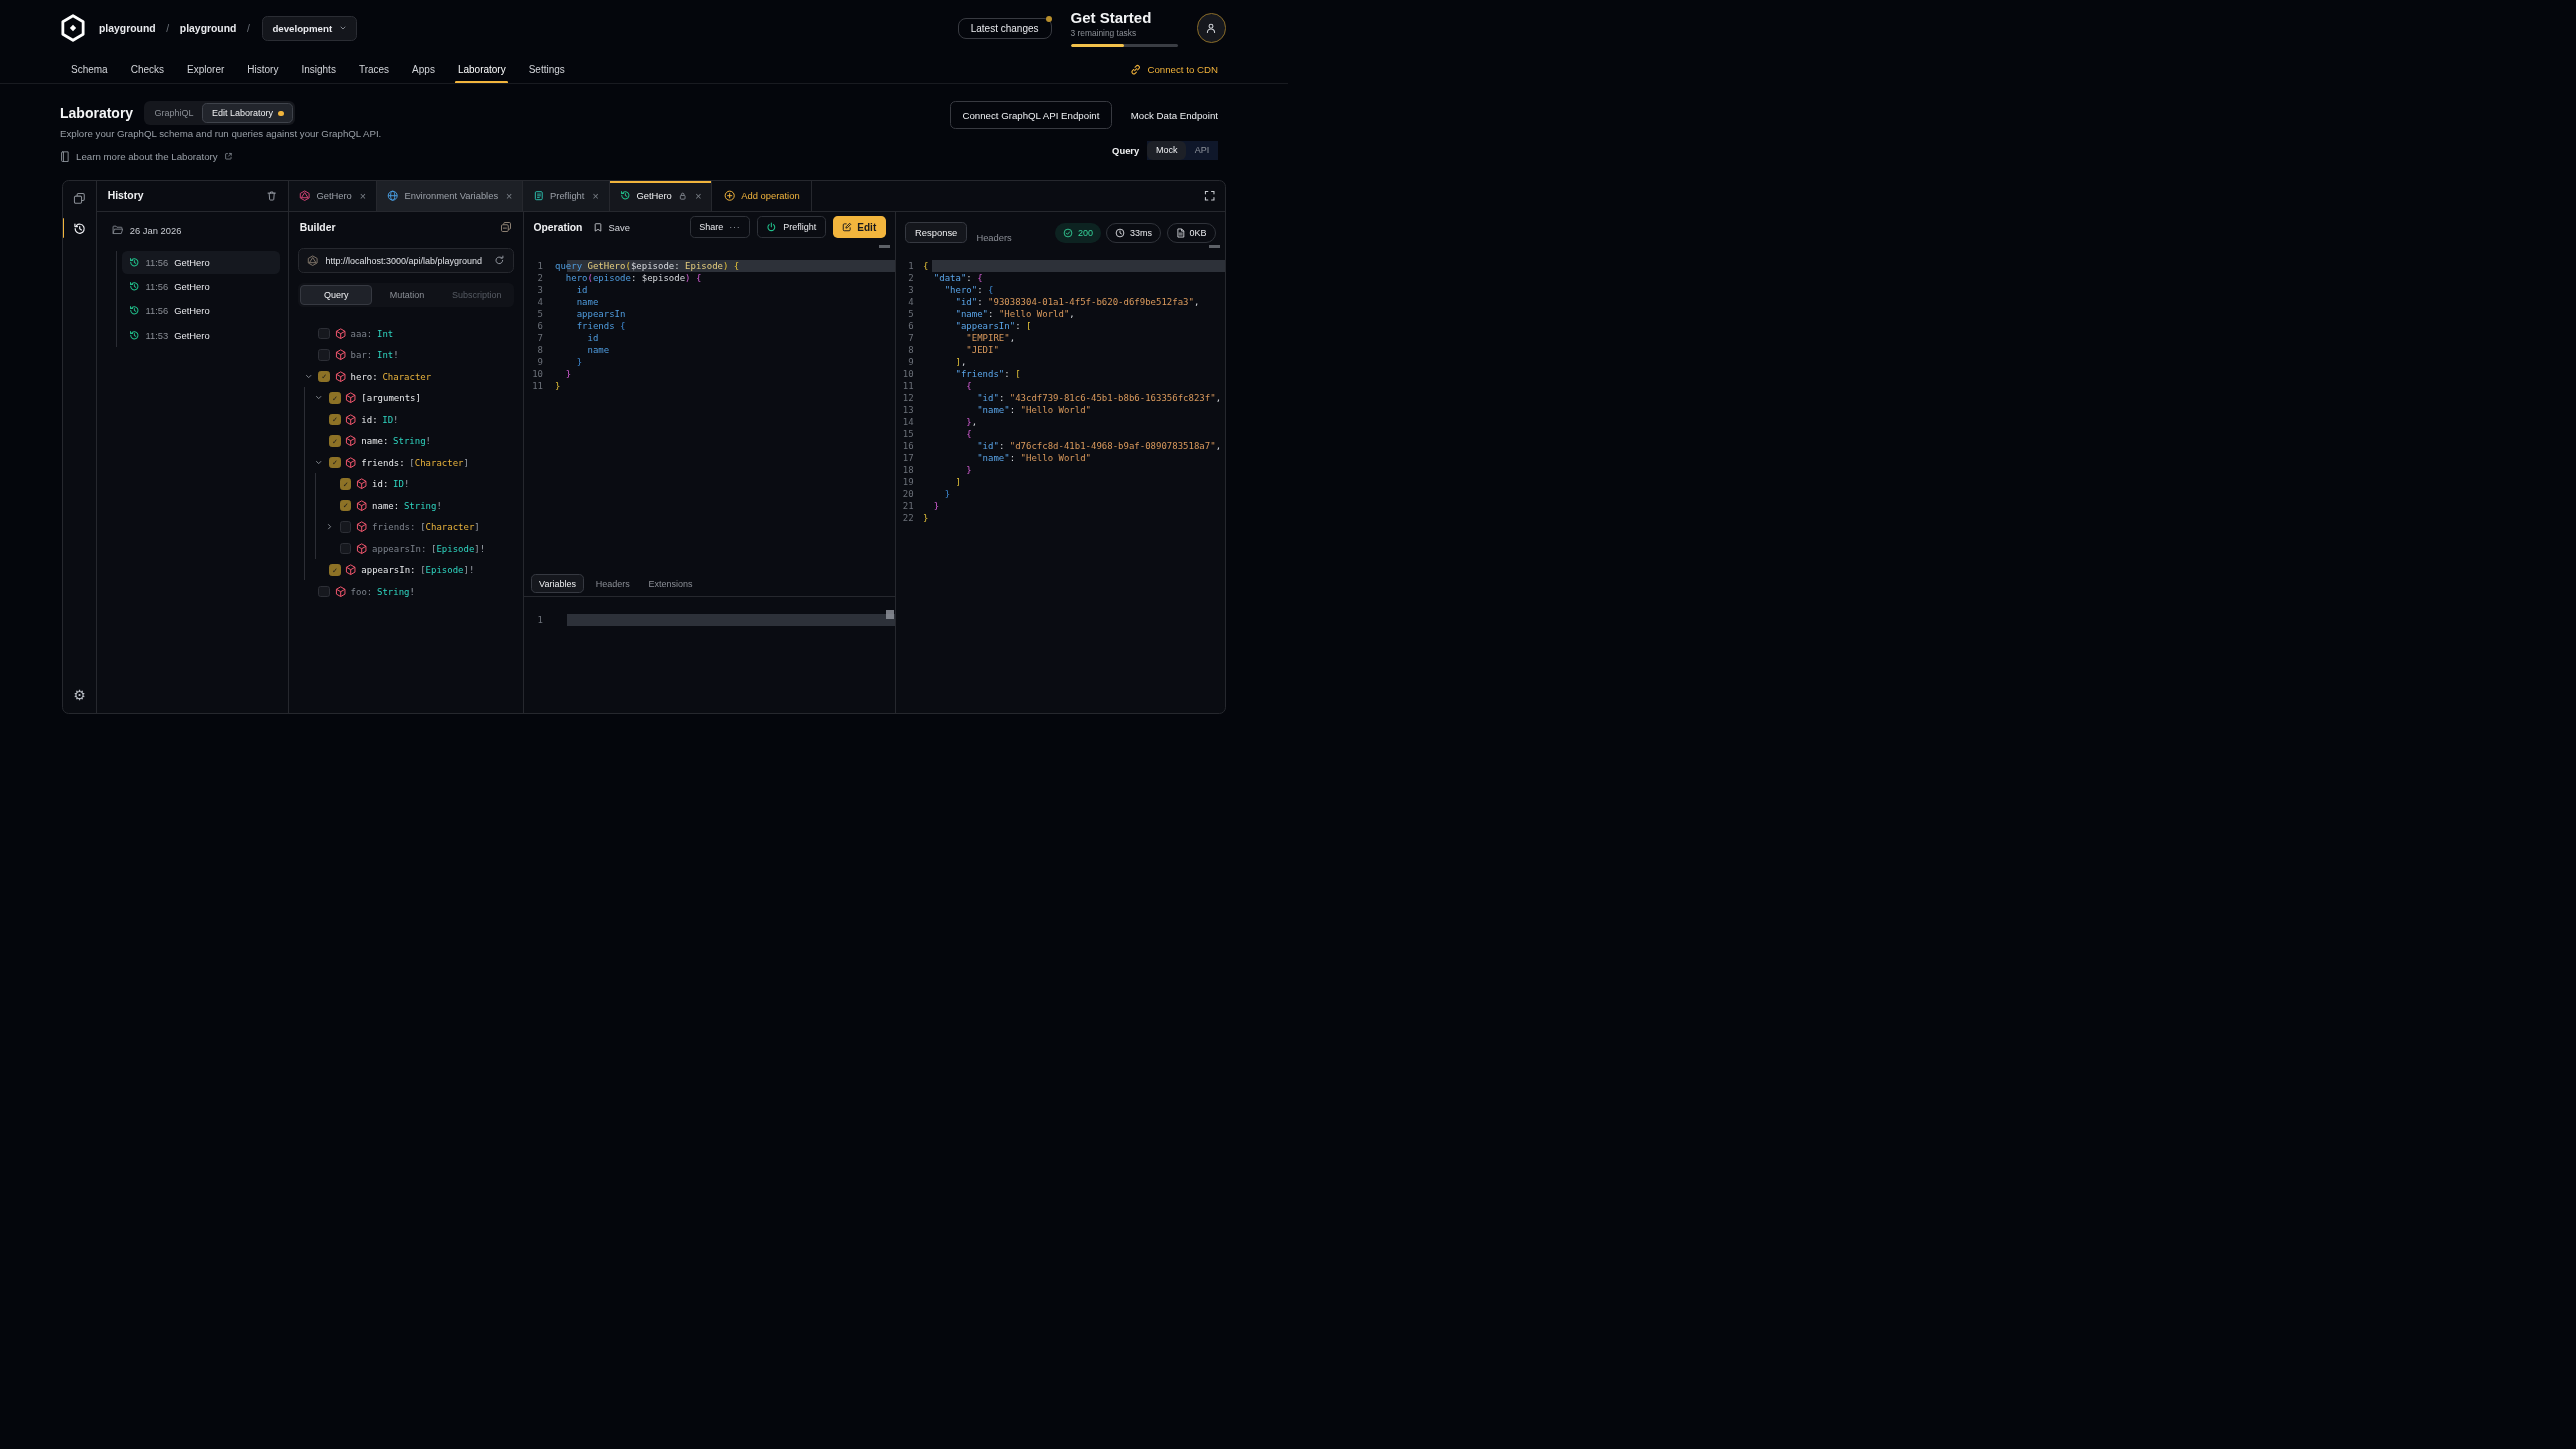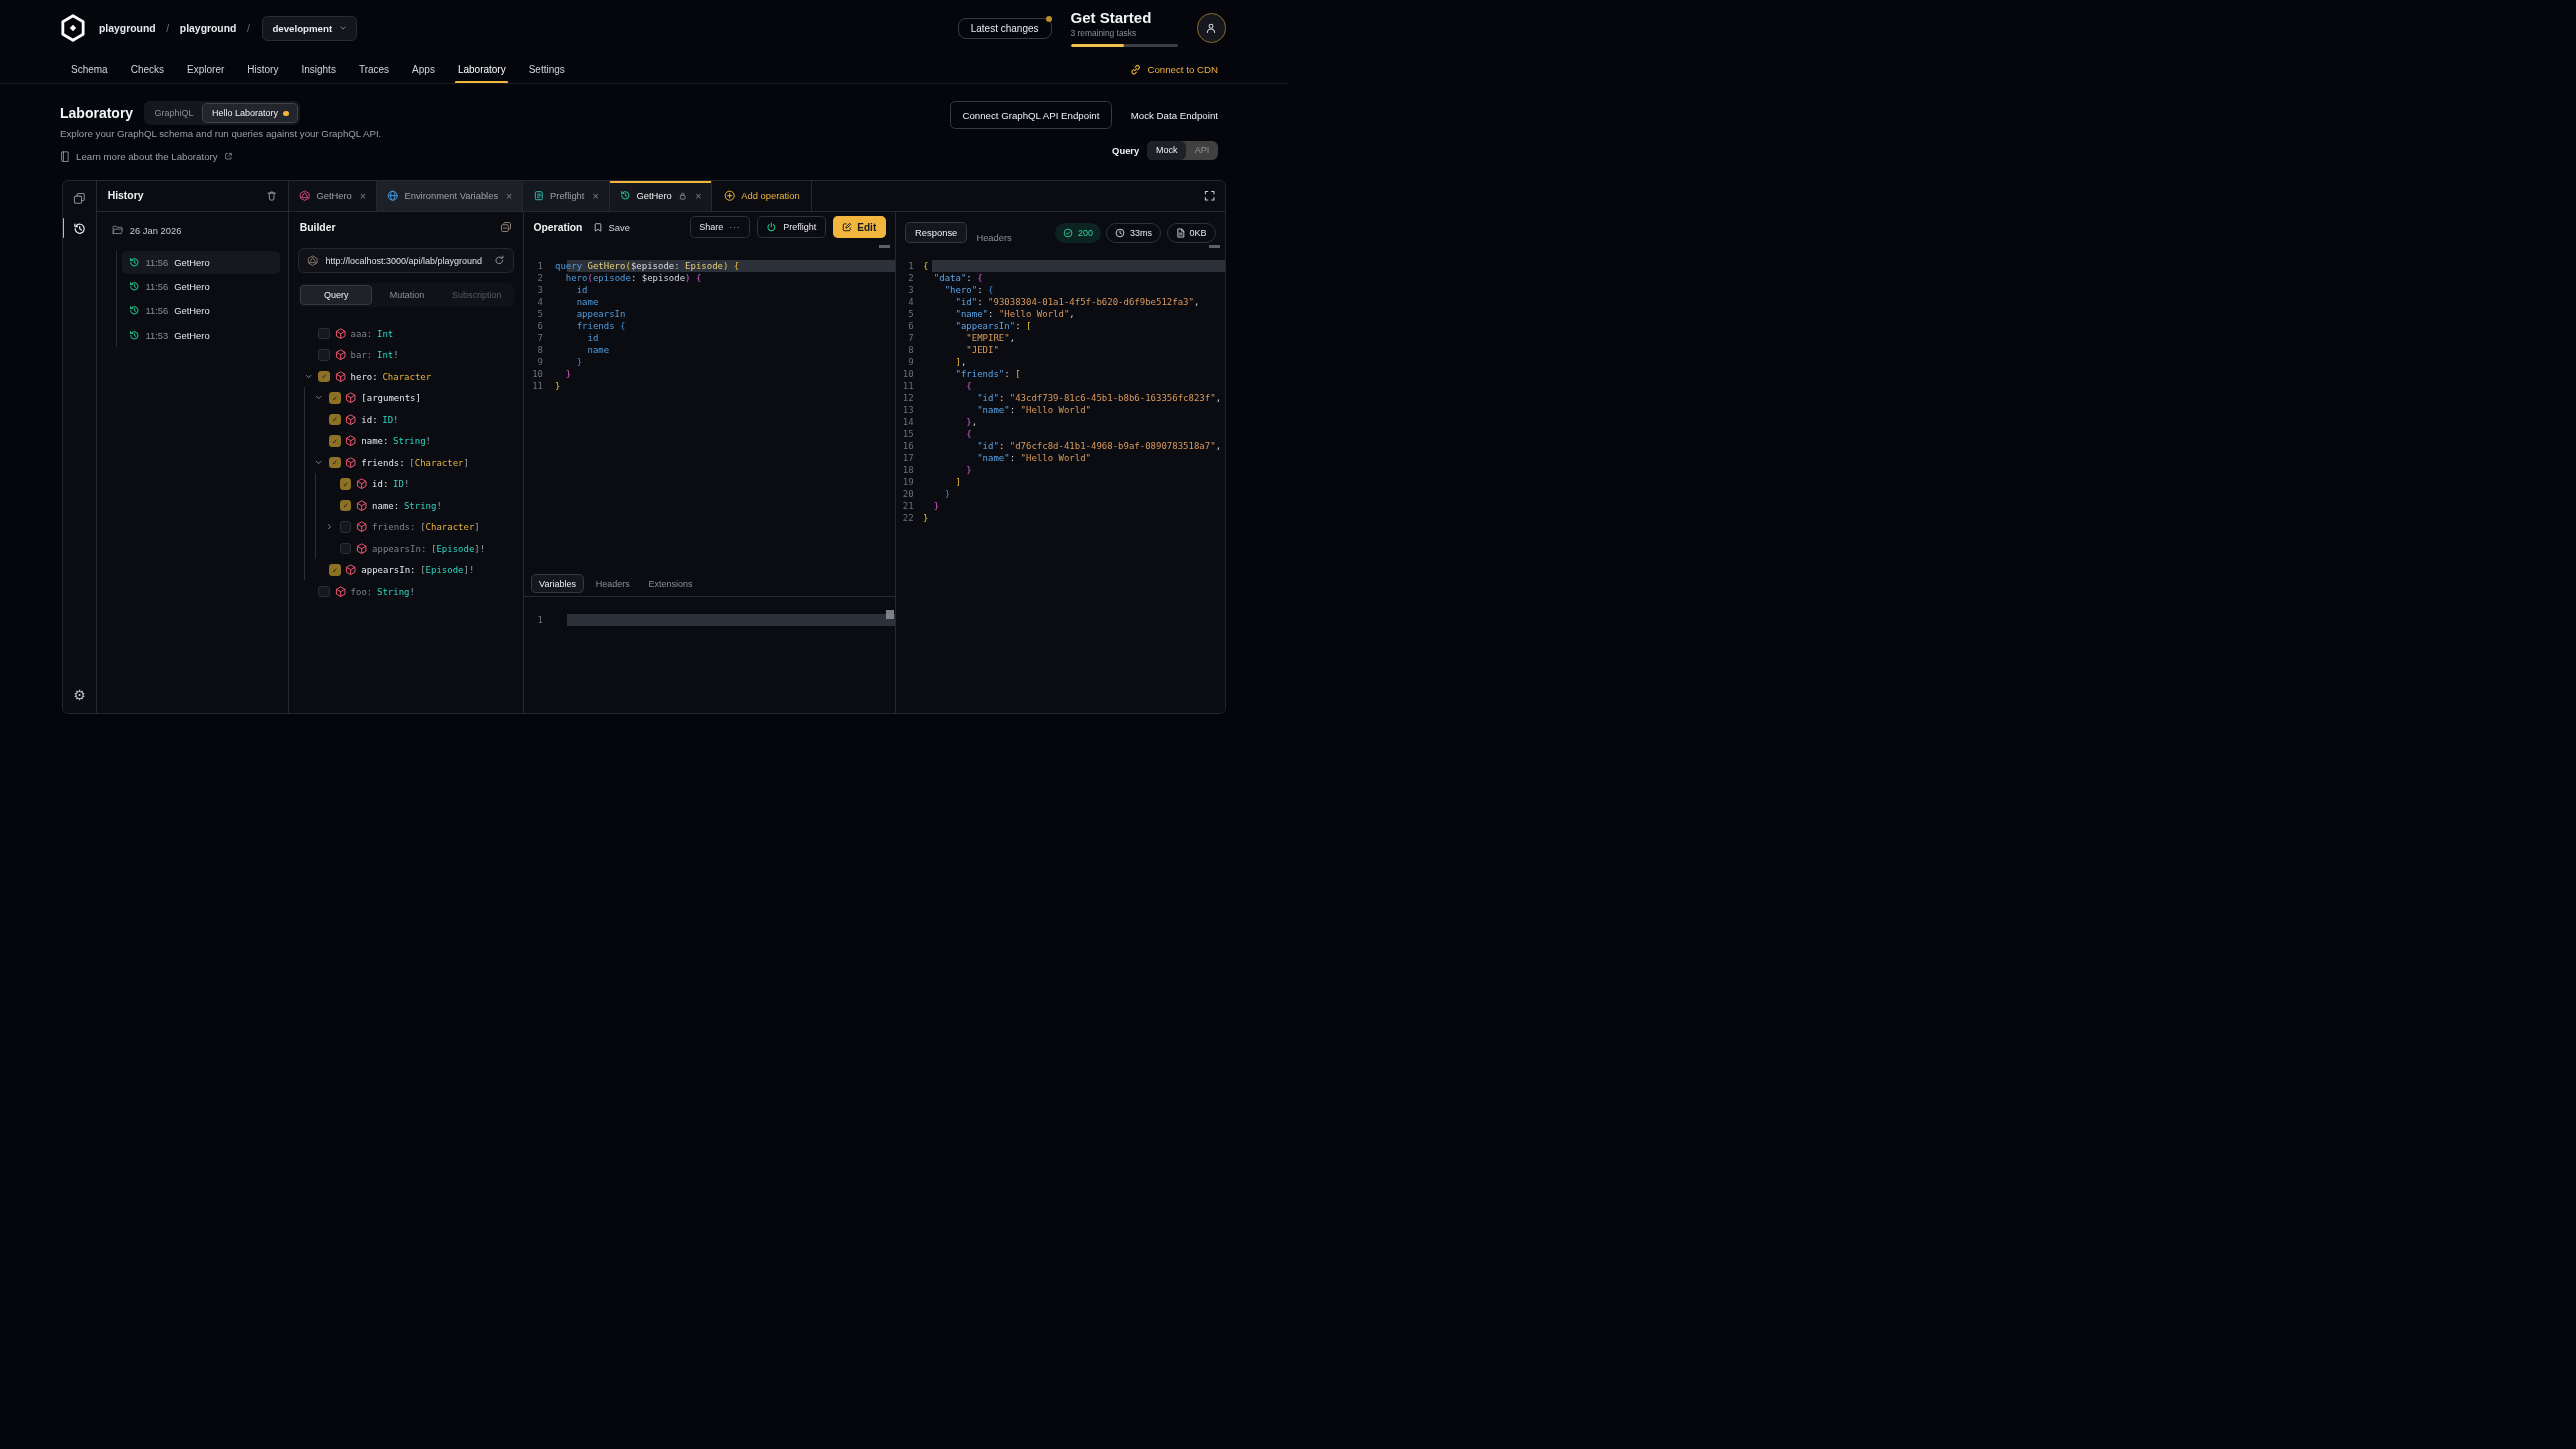--- a/index.html
+++ b/index.html
@@ -40,21 +40,21 @@
   .mode-opt.active { background:#22252c; border:0.7px solid #3f434b; border-radius:4.7px; color:#f0f1f3; }
   .mode-dot { width:5.4px; height:5.4px; border-radius:50%; background:#f2b53d; }
   .lab-desc { margin-top:3px; font-size:9.7px; color:#9aa0a8; }
   .learn-row { margin-top:11.4px; display:flex; align-items:center; gap:6px; font-size:9.7px; color:#9aa0a8; cursor:pointer; }
   .lab-right { display:flex; flex-direction:column; align-items:flex-end; gap:11.4px; }
   .endpoint-row { display:flex; align-items:center; gap:19px; }
   .btn-outline { border:0.7px solid #383a41; background:transparent; border-radius:5.4px; color:#eef0f3; font-size:9.7px; padding:7.4px 11.4px; cursor:pointer; }
   .btn-text { background:none; border:none; color:#eef0f3; font-size:9.7px; cursor:pointer; }
   .qtoggle-row { display:flex; align-items:center; gap:8px; }
   .qtoggle-label { font-size:9.4px; font-weight:700; color:#f0f1f3; }
-  .seg-toggle { display:flex; background:#404040; border-radius:6px; overflow:hidden; }
+  .seg-toggle { display:flex; background:#0f172a; border-radius:0; overflow:hidden; }
   .seg-opt { padding:4.7px 8.7px; font-size:9px; color:#8e939b; cursor:pointer; }
   .seg-opt.active { background:#1d2027; color:#f0f1f3; border-radius:6px; }
 
   
   .workspace { margin:17.4px 62px 0; height:534px; background:#0a0c12; border:0.7px solid #26282e; border-radius:6.7px; display:flex; overflow:hidden; }
   .rail { width:34px; border-right:0.7px solid #26282e; display:flex; flex-direction:column; align-items:center; padding:6.7px 0 9.4px; gap:6.7px; }
   .rail-btn { position:relative; width:23px; height:23px; display:flex; align-items:center; justify-content:center; cursor:pointer; }
   .rail-bar { position:absolute; left:-6px; top:1.3px; width:2px; height:20px; background:#f2b53d; border-radius:1.3px; }
   .rail-gear { margin-top:auto; font-size:14px; color:#b9bdc4; cursor:pointer; }
 
@@ -212,21 +212,21 @@
     </div>
   </nav>
 
   <section class="lab-head">
     <div>
       <div class="lab-title-row">
         <h1 class="lab-title">Laboratory</h1>
         <div class="mode-toggle">
           <span class="mode-opt">GraphiQL</span>
           <span class="mode-opt active">
-            <span>Hello Laboratory</span>
+            <span>Edit Laboratory</span>
             <span class="mode-dot"></span>
           </span>
         </div>
       </div>
       <div class="lab-desc">Explore your GraphQL schema and run queries against your GraphQL API.</div>
       <div class="learn-row">
         <svg width="10" height="11.4" viewBox="0 0 14 16" fill="none">
             <path d="M3.2 1.2 h8.2 v13.6 H3.8 a1.6 1.6 0 0 1 -1.6-1.6 V2.8 a1.6 1.6 0 0 1 1.6-1.6 Z" stroke="#9aa0a8" stroke-width="1.2"></path>
             <path d="M4.8 1.2 v13.6" stroke="#9aa0a8" stroke-width="1.2"></path>
           </svg>

